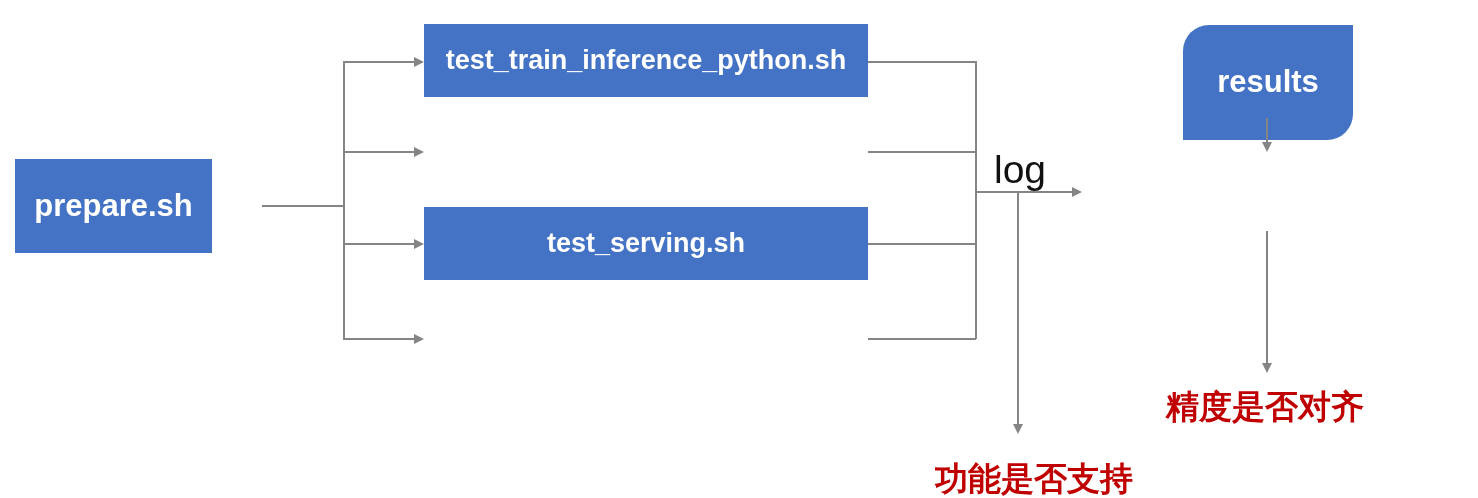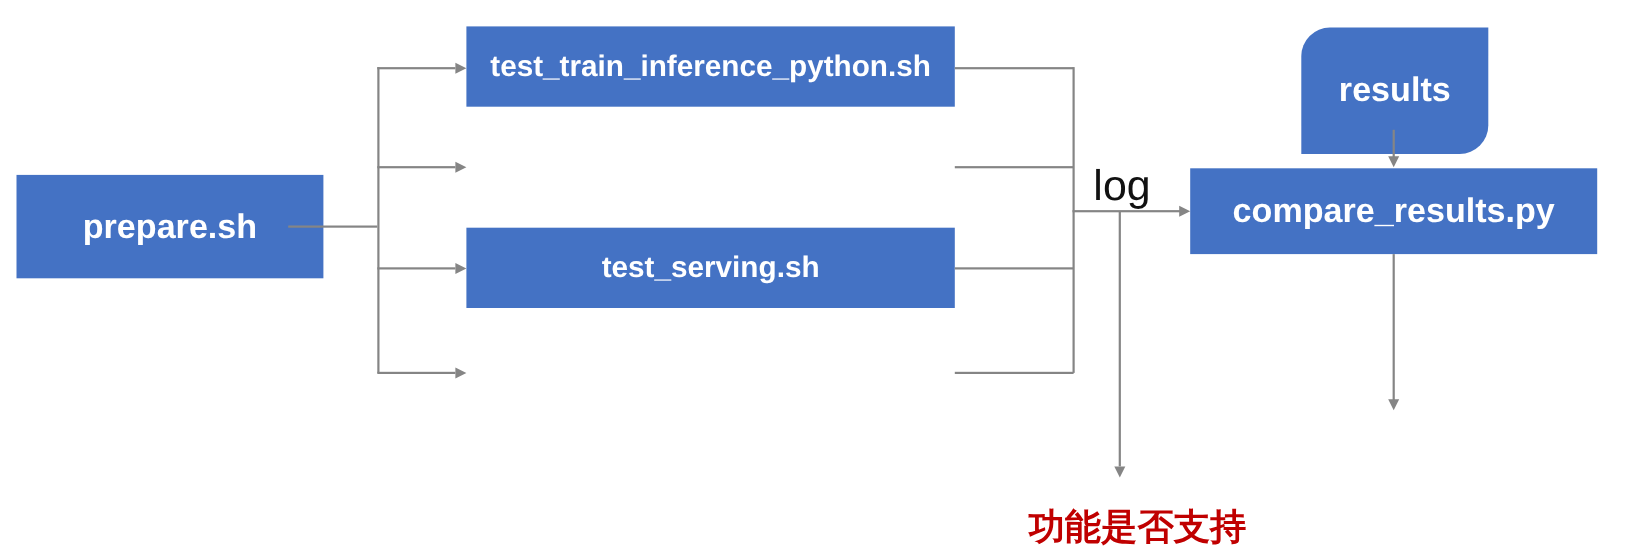--- a/index.html
+++ b/index.html
@@ -26,21 +26,21 @@
     position: absolute;
     background: var(--node-fill);
     color: var(--node-text);
     display: flex;
     align-items: center;
     justify-content: center;
     font-weight: bold;
     text-align: center;
     line-height: 1.1;
   }
-  .node-prepare   { left: 15px;   top: 159px; width: 279px; height: 94px; font-size: 31px; }
+  .node-prepare   { left: 15px;   top: 159px; width: 197px; height: 94px; font-size: 31px; }
   .node-test      { left: 424px;  width: 444px; height: 73px; font-size: 27px; }
   .node-test-1    { top: 24px; }
   .node-test-2    { top: 115px; }
   .node-test-3    { top: 207px; }
   .node-test-4    { top: 302px; }
   .node-results   { left: 1183px; top: 25px;  width: 170px; height: 115px; font-size: 31px;
                     border-radius: 26px 0 26px 0; }
   .node-compare   { left: 1082px; top: 153px; width: 370px; height: 78px; font-size: 31px; }
 
   .hline, .vline { position: absolute; background: var(--connector); }
@@ -119,21 +119,20 @@
 <body>
 
 <div class="canvas">
 
   <div class="node node-prepare">prepare.sh</div>
 
   <div class="node node-test node-test-1">test_train_inference_python.sh</div>
   <div class="node node-test node-test-3">test_serving.sh</div>
 
   <div class="node node-results">results</div>
-  <div class="node node-compare">compare_results.py</div>
 
   <div class="hline seg-prepare-out"></div>
   <div class="vline seg-left-trunk"></div>
 
   <div class="hline seg-branch seg-branch-1"></div>
   <div class="hline seg-branch seg-branch-2"></div>
   <div class="hline seg-branch seg-branch-3"></div>
   <div class="hline seg-branch seg-branch-4"></div>
 
   <div class="arrow arrow-right ah-branch ah-branch-1"></div>
@@ -154,14 +153,15 @@
   <div class="vline seg-func-drop"></div>
   <div class="arrow arrow-down ah-func"></div>
 
   <div class="vline seg-results-drop"></div>
   <div class="arrow arrow-down ah-results"></div>
 
   <div class="vline seg-compare-drop"></div>
   <div class="arrow arrow-down ah-precision"></div>
 
   <div class="annotation annotation-func">功能是否支持</div>
+  <div class="annotation annotation-prec">精度是否对齐</div>
 
 </div>
 
 </body></html>

